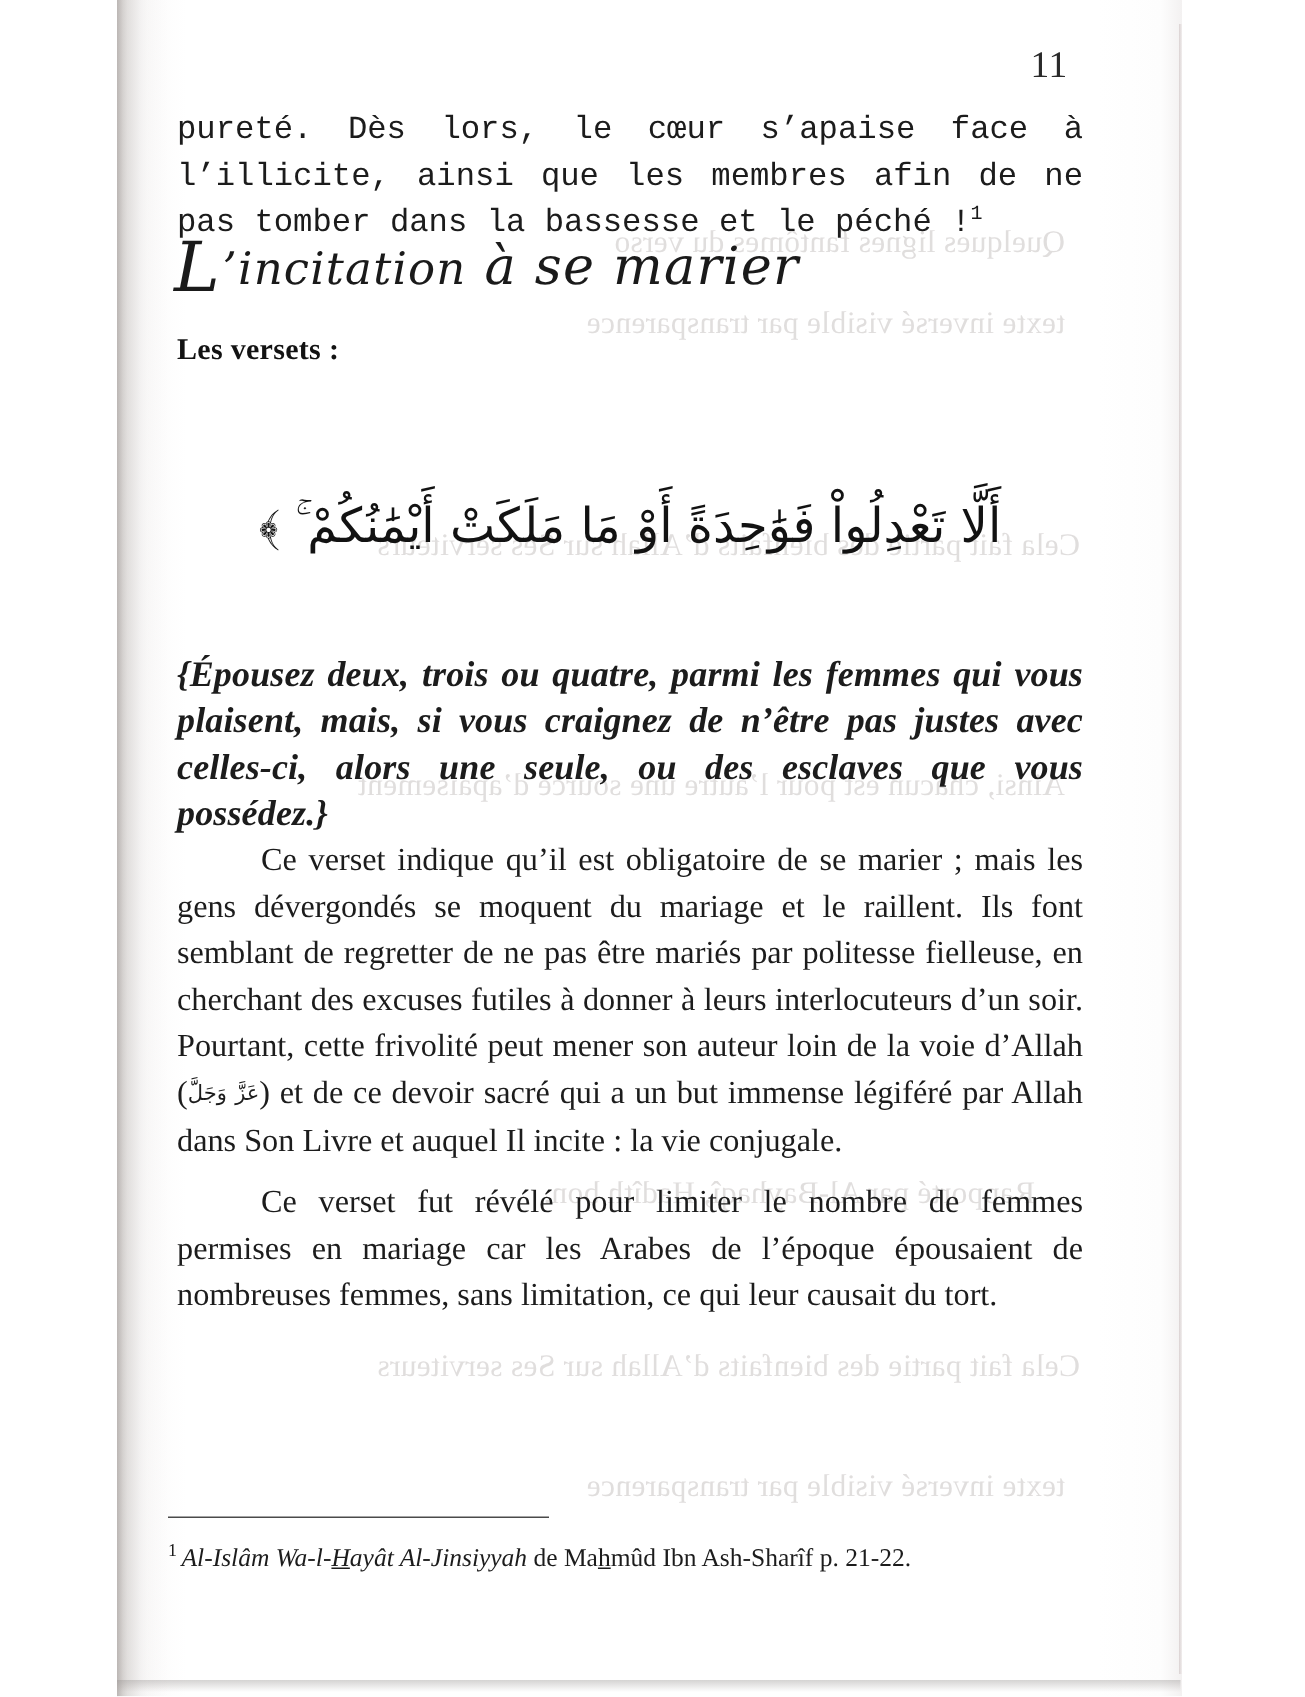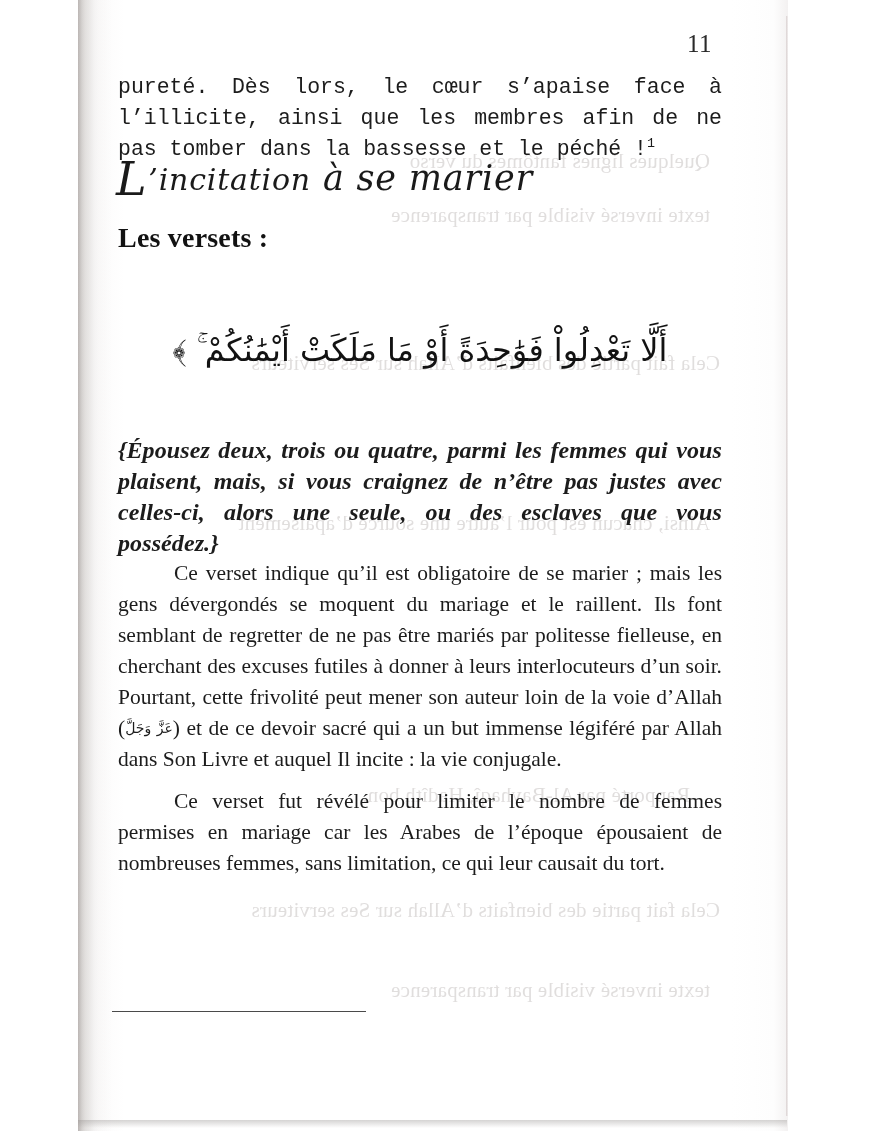--- a/index.html
+++ b/index.html
@@ -142,21 +142,21 @@
     line-height: 0.7;
     vertical-align: -5px;
     padding-right: 1px;
   }
   .heading-script .tail {
     font-size: 35px;
   }
 
   .subheading {
     position: absolute;
-    font-size: 28px;
+    font-size: 20px;
     font-weight: bold;
     color: #121212;
     letter-spacing: 0.2px;
   }
 
   .arabic {
     position: absolute;
     width: 604px;
     direction: rtl;
     text-align: center;
@@ -265,15 +265,16 @@
 
     <div class="quote-trans" style="top:411px;">{Épousez deux, trois ou quatre, parmi les femmes qui vous plaisent, mais, si vous craignez de n’être pas justes avec celles-ci, alors une seule, ou des esclaves que vous possédez.}</div>
 
 
     <div class="para" style="top:558px; text-indent:56px;"><span>Ce verset indique qu’il est obligatoire de se marier ; mais les gens dévergondés se moquent du mariage et le raillent. Ils font semblant de regretter de ne pas être mariés par politesse fielleuse, en cherchant des excuses futiles à donner à leurs interlocuteurs d’un soir. Pourtant, cette frivolité peut mener son auteur loin de la voie d’Allah (</span><span class="honorific">عَزَّ وَجَلَّ</span><span>) et de ce devoir sacré qui a un but immense légiféré par Allah dans Son Livre et auquel Il incite : la vie conjugale.</span></div>
 
     <div class="para lastline-left" style="top:786px; text-indent:56px;">Ce verset fut révélé pour limiter le nombre de femmes permises en mariage car les Arabes de l’époque épousaient de nombreuses femmes, sans limitation, ce qui leur causait du tort.</div>
 
 
     <div class="fn-rule"></div>
+    <div class="footnote"><span class="fnum">1</span><em><span>Al-Islâm Wa-l-</span><u>H</u><span>ayât Al-Jinsiyyah</span></em><span> de Ma</span><u>h</u><span>mûd Ibn Ash-Sharîf p. 21-22.</span></div>
 
   </div>
 </div>
 
 </body></html>

